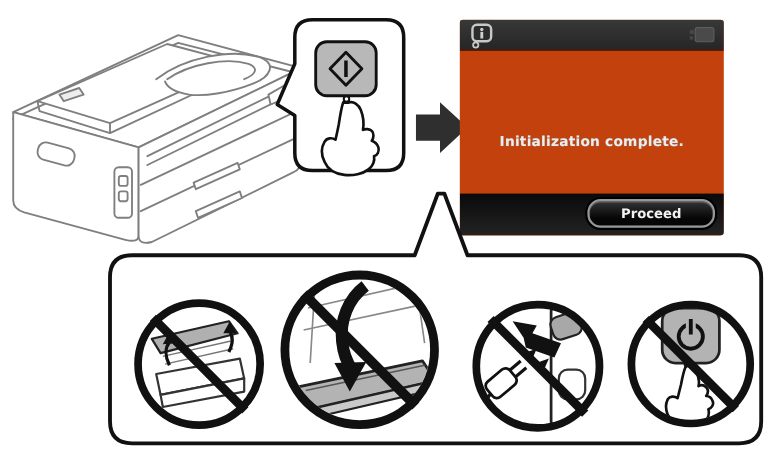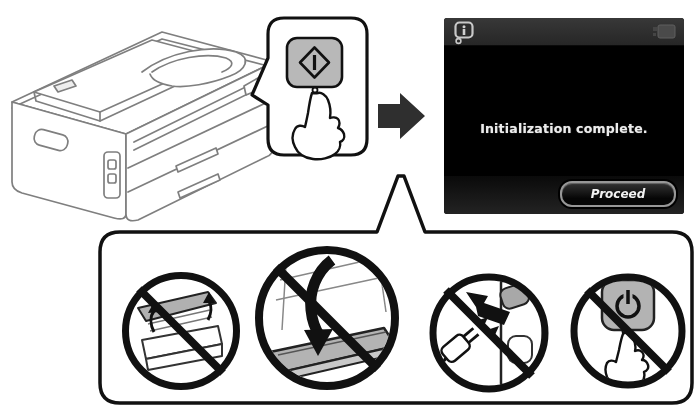--- a/index.html
+++ b/index.html
@@ -5,22 +5,22 @@
   html,body{margin:0;padding:0;background:#ffffff;}
   .canvas{
     position:relative;width:699px;height:414px;background:#fff;overflow:hidden;
     font-family:"DejaVu Sans","Liberation Sans",sans-serif;
   }
   .abs{position:absolute;}
   svg{display:block;}
 
   
   .lcd{
-    position:absolute;left:444px;top:18px;width:240px;height:196px;
-    background:#000000;border-radius:3px;overflow:hidden;
+    position:absolute;left:418px;top:18px;width:240px;height:196px;
+    background:#c2410c;border-radius:3px;overflow:hidden;
   }
   .lcd-topbar{
     position:absolute;left:0;top:0;right:0;height:27px;
     background:linear-gradient(180deg,#383838,#262626);
     border-bottom:1px solid #0a0a0a;
   }
   .lcd-status-right{position:absolute;right:7px;top:4px;}
   .lcd-info{position:absolute;left:9px;top:2px;}
   .lcd-bottombar{
     position:absolute;left:0;right:0;bottom:0;height:38px;
@@ -30,21 +30,21 @@
     position:absolute;left:0;right:0;top:103px;text-align:center;
     color:#ececec;font-size:12.5px;font-weight:bold;letter-spacing:.2px;
     text-shadow:0 0 1px #888;
   }
   .proceed-btn{
     position:absolute;right:8px;bottom:7px;width:112px;height:22px;
     border:2px solid #979797;border-radius:12px;
     background:linear-gradient(180deg,#333,#060606 70%);
     box-shadow:0 0 0 2px #000, inset 0 1px 1px #6a6a6a;
     color:#f2f2f2;font-size:12px;font-weight:bold;text-align:center;
-    line-height:22px;cursor:pointer;font-style:italic;
+    line-height:22px;cursor:pointer;
   }
 </style>
 </head>
 <body>
 
 <div class="canvas">
 
   <svg class="abs" style="left:0;top:0" width="285" height="235" viewBox="0 0 285 235" stroke="#7f7f7f" stroke-width="1.7" fill="#ffffff" stroke-linejoin="round" stroke-linecap="round">
 
     <path d="M12,102 L162,32 L274,62 L126,134 Z"></path>

